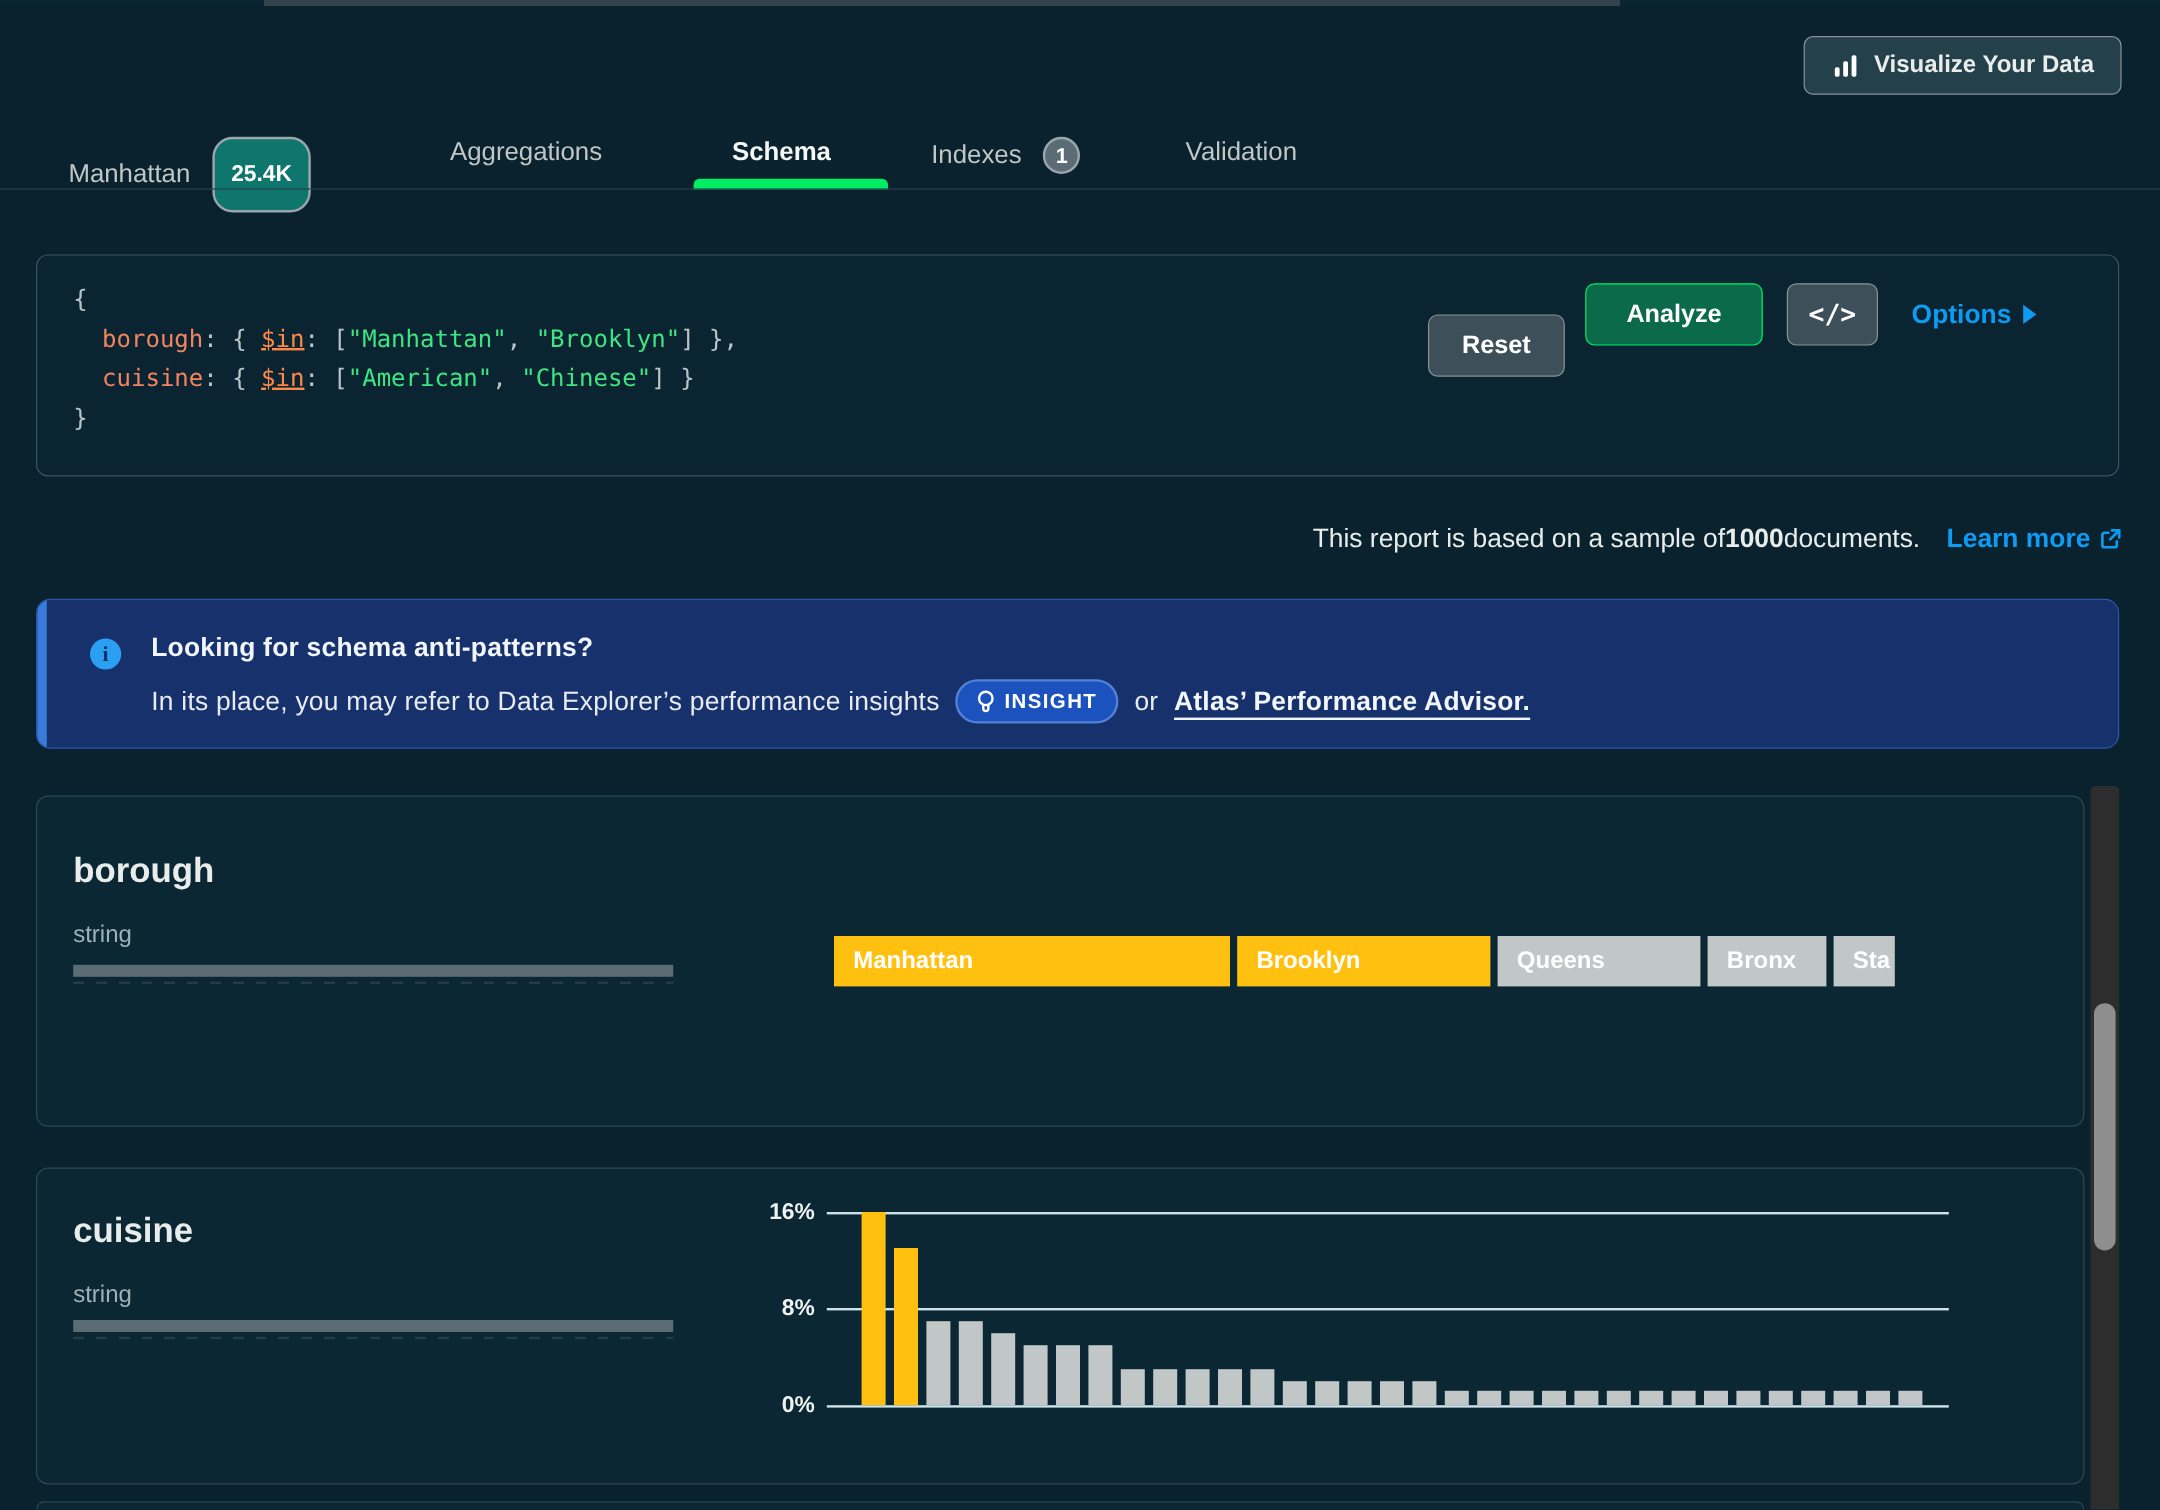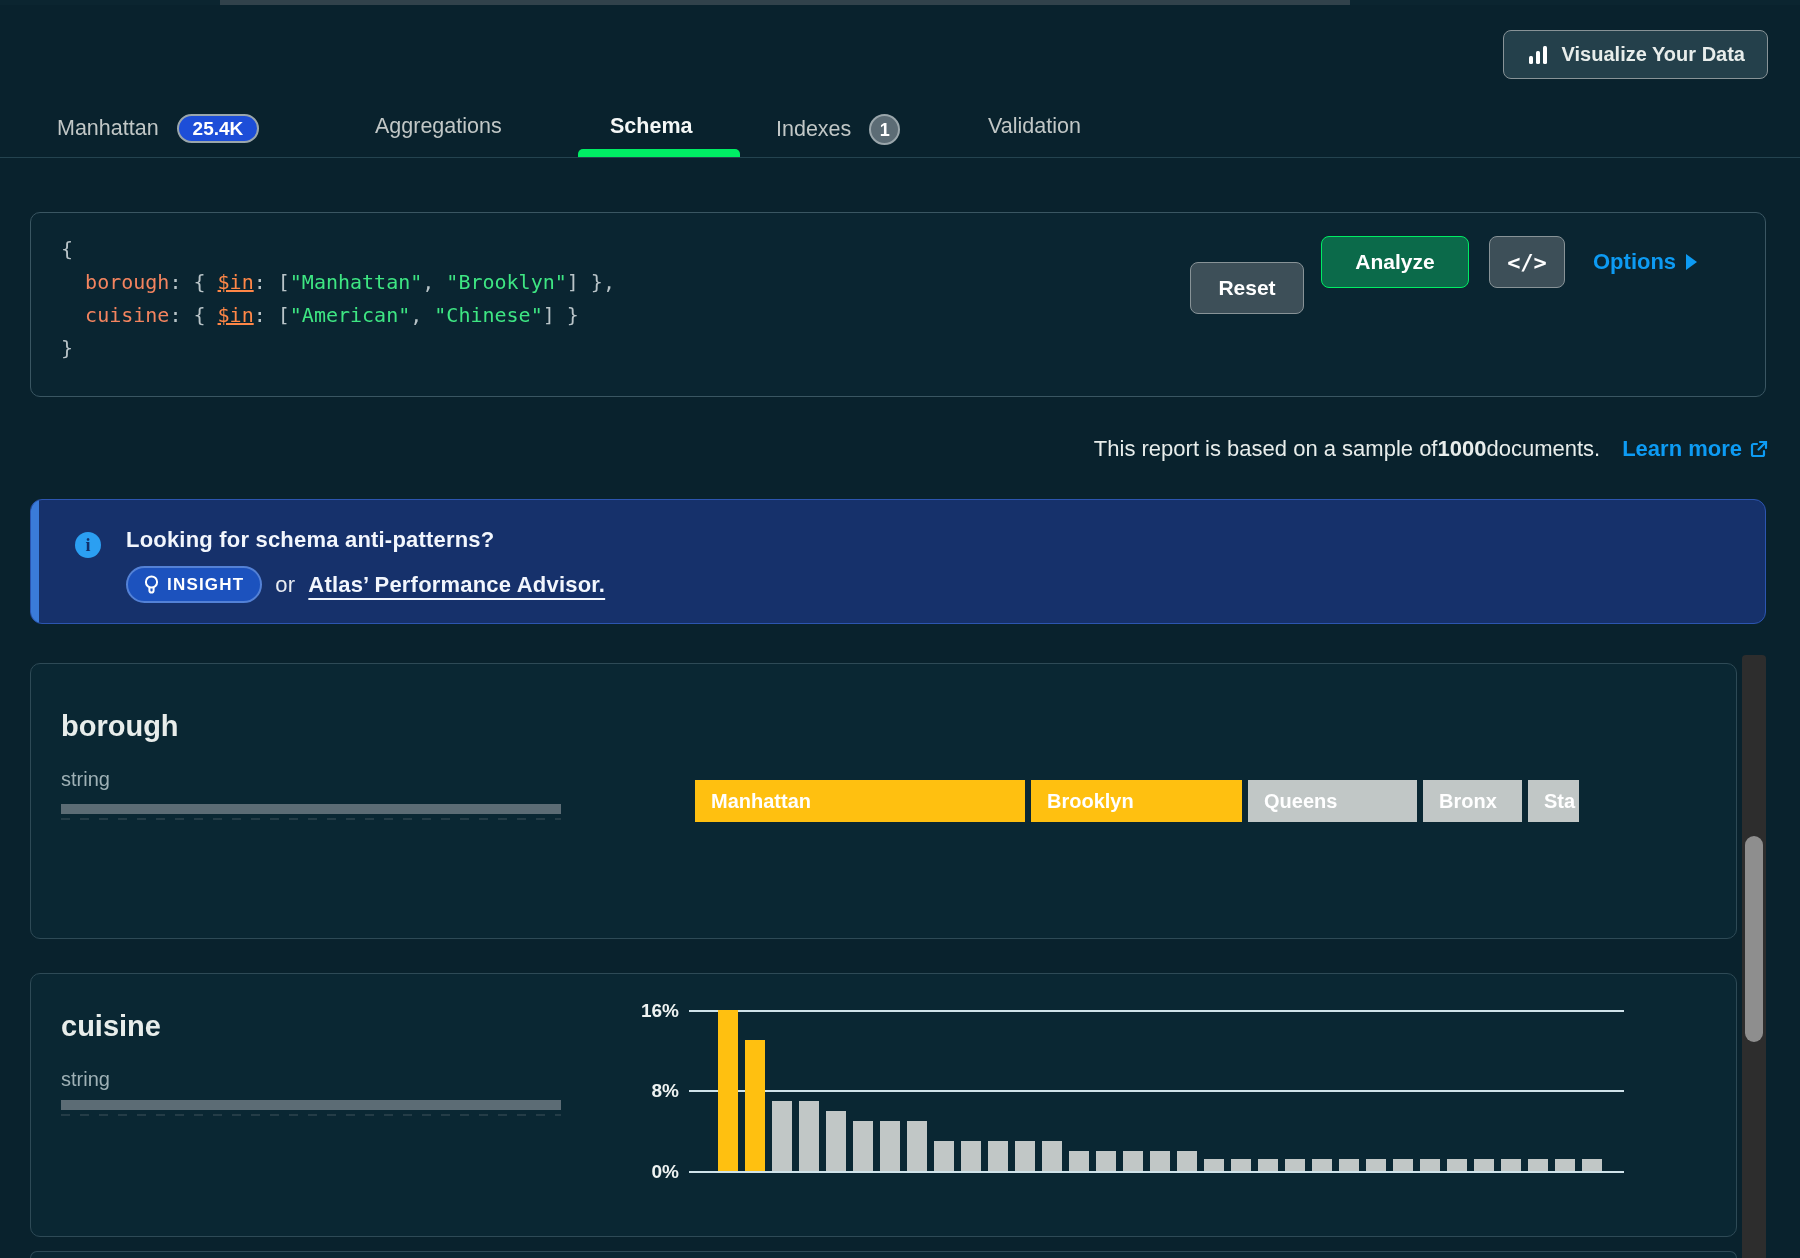--- a/index.html
+++ b/index.html
@@ -14,22 +14,22 @@
   .crumb-gray{color:#aebdc2;font-weight:600;}
   .chev{width:16px;height:22px;display:inline-block;}
   
   .viz-btn{position:absolute;top:30px;right:32px;height:47px;display:flex;align-items:center;gap:12px;
     padding:0 22px;background:#24404b;border:1px solid #889397;border-radius:8px;color:#e8edeb;
     font-size:20px;font-weight:700;cursor:pointer;}
   
   .tabs{position:absolute;top:100px;left:0;width:1800px;height:60px;}
   .tab{position:absolute;top:14px;font-size:21.5px;color:#c1c7c6;display:flex;align-items:center;gap:18px;cursor:pointer;}
   .tab.active{color:#f4f7f6;font-weight:700;}
-  .count-badge{background:#1d4ed8;border:2px solid #9aa6ab;color:#fff;font-weight:700;font-size:19px;
-    border-radius:17px;padding:3px 14px;line-height:1;}
+  .count-badge{background:#0f766e;border:2px solid #9aa6ab;color:#fff;font-weight:700;font-size:19px;
+    border-radius:17px;padding:20px 14px;line-height:1;}
   .count-circle{background:#5c6c75;border:2px solid #9aa6ab;color:#fff;font-weight:700;font-size:18px;
     border-radius:50%;width:27px;height:27px;display:flex;align-items:center;justify-content:center;line-height:1;}
   .tab-underline{position:absolute;top:49px;left:578px;width:162px;height:9px;background:#00ed64;border-radius:5px 5px 0 0;}
   .tab-divider{position:absolute;top:57px;left:0;width:1800px;height:1px;background:#24434f;}
   
   .query-card{position:absolute;top:212px;left:30px;width:1736px;height:185px;border:1px solid #3a5662;
     border-radius:10px;background:#0a2531;box-sizing:border-box;}
   .query-code{position:absolute;top:20px;left:30px;font-family:"DejaVu Sans Mono","Liberation Mono",monospace;
     font-size:20px;line-height:33px;white-space:pre;cursor:text;}
   .tok-p{color:#b9c4c8;} .tok-k{color:#f4845f;} .tok-o{color:#ff8747;text-decoration:underline;} .tok-s{color:#3ee683;}
@@ -156,20 +156,21 @@
           </svg>
         </span>
     </span>
   </div>
 
   <div class="banner">
     <div class="banner-stripe"></div>
     <div class="info-icon">i</div>
     <div class="banner-title">Looking for schema anti-patterns?</div>
     <div class="banner-line2">
+      <span>In its place, you may refer to Data Explorer’s performance insights</span>
       <span class="insight-pill">
         <span>
             <svg width="15" height="20" viewBox="0 0 15 20">
               <circle cx="7.5" cy="7" r="5.6" fill="none" stroke="#fff" stroke-width="2"></circle>
               <path d="M5.4 12.5v3a2.1 2.1 0 0 0 4.2 0v-3" fill="none" stroke="#fff" stroke-width="2"></path>
             </svg>
           </span>
         <span>INSIGHT</span>
       </span>
       <span>or</span>

